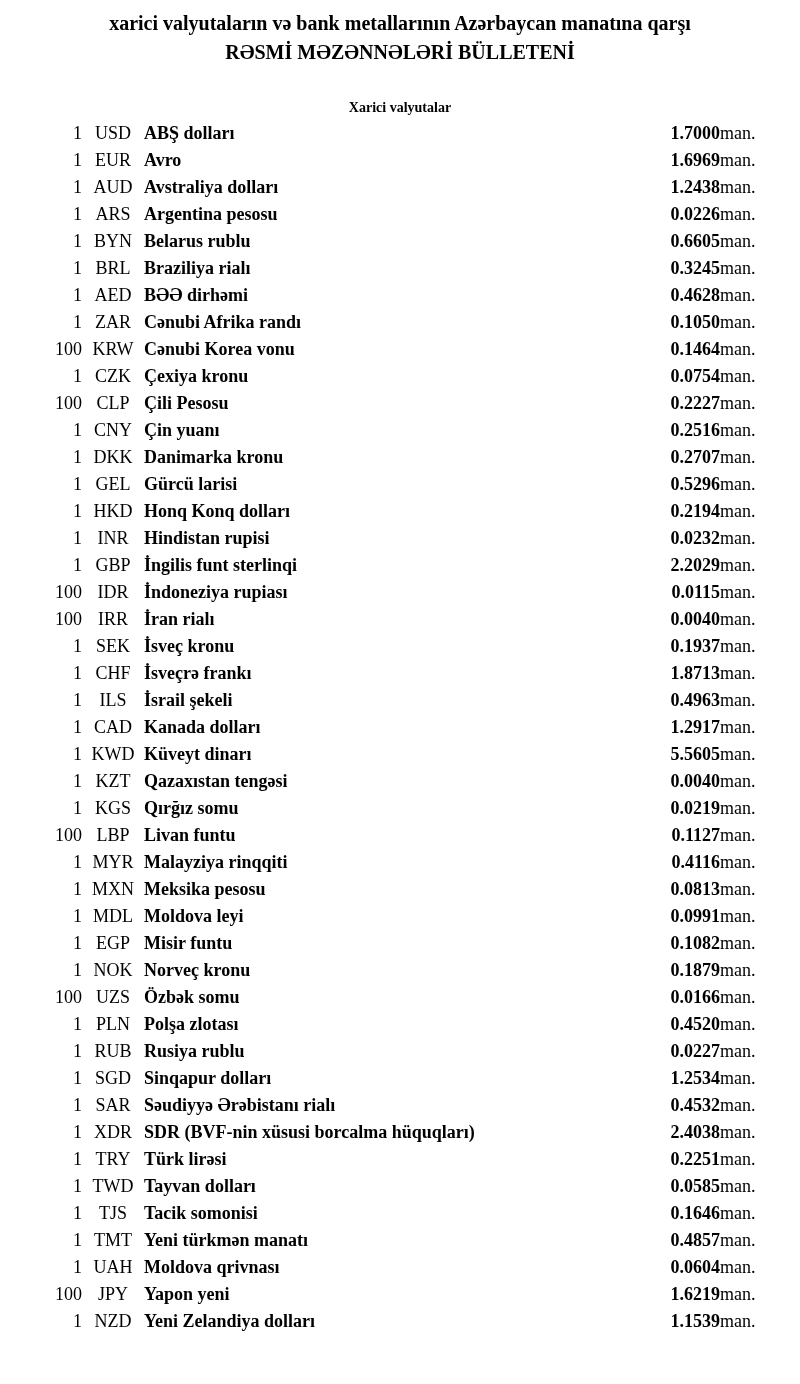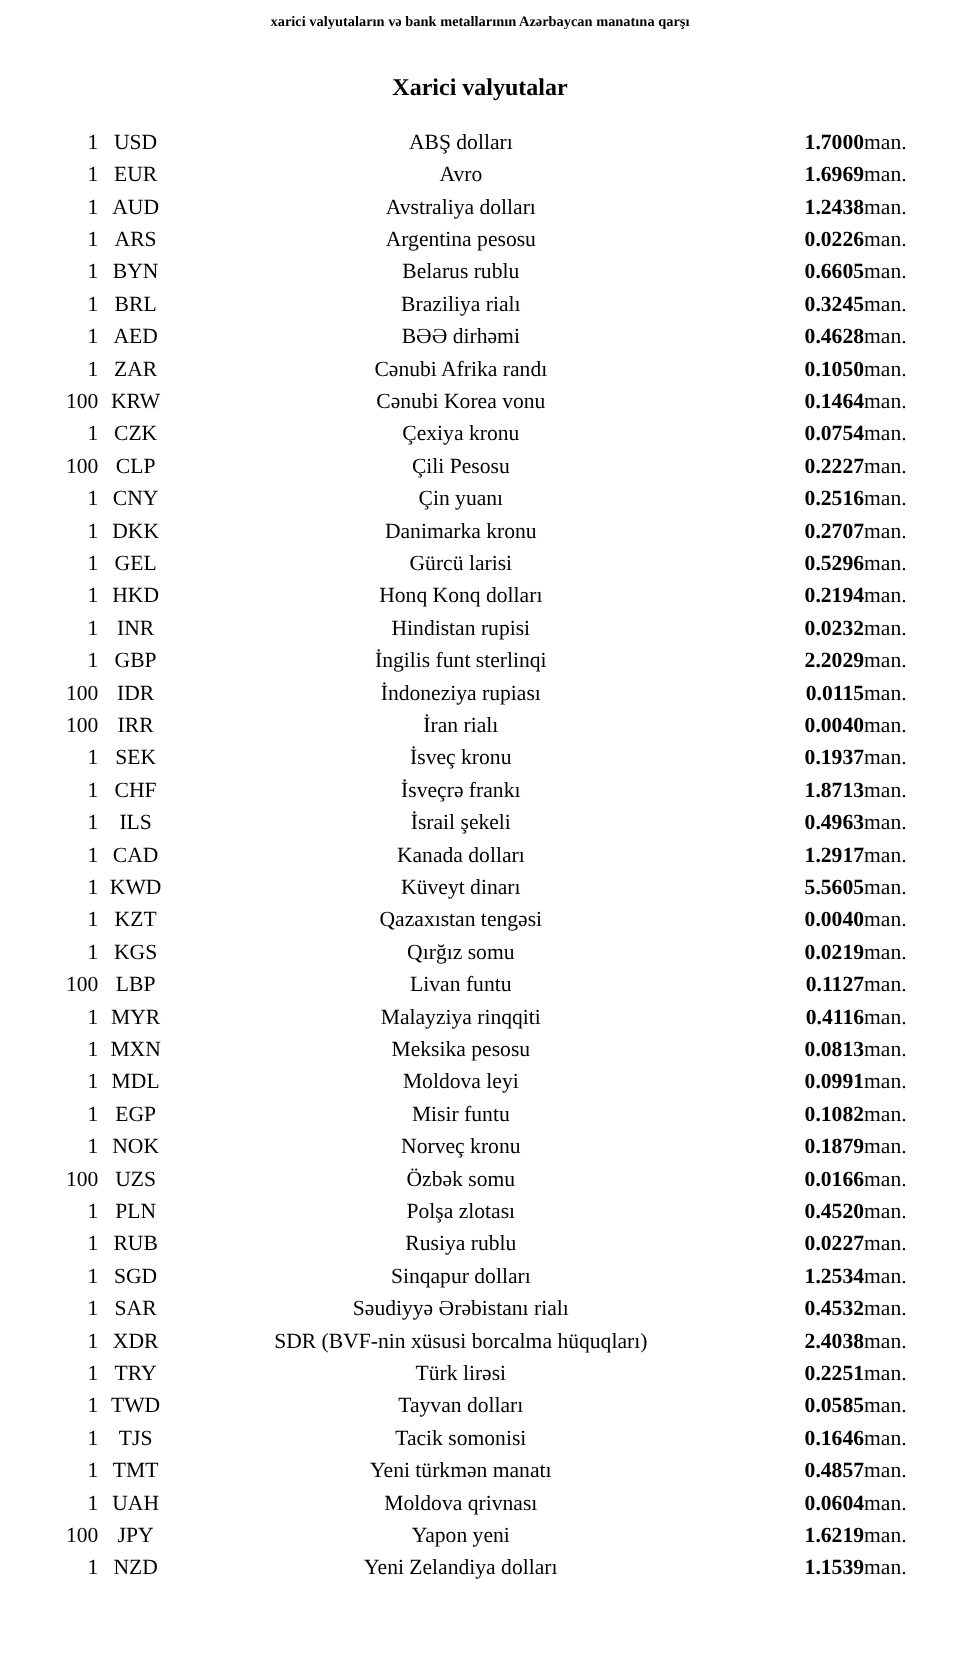--- a/index.html
+++ b/index.html
@@ -28,37 +28,37 @@
     margin-bottom: 7px;
     line-height: 1.15;
   }
   .date-line {
     font-size: 17px;
     font-weight: bold;
     margin-bottom: 6px;
     line-height: 1.15;
   }
   .subtitle-line {
-    font-size: 12px;
+    font-size: 20px;
     font-weight: bold;
     margin-bottom: 6px;
     line-height: 1.15;
   }
   .bulletin-line {
     font-size: 20px;
     font-weight: bold;
     line-height: 1.15;
     margin-bottom: 2px;
   }
   .section-title {
     text-align: center;
-    font-size: 20px;
+    font-size: 14px;
     font-weight: bold;
     margin-top: 36px;
-    margin-bottom: 20px;
+    margin-bottom: 4px;
   }
   table.rates {
     width: 100%;
     border-collapse: collapse;
     font-size: 18px;
   }
   table.rates td {
     padding: 0;
     line-height: 27px;
     white-space: nowrap;
@@ -67,42 +67,44 @@
     width: 54px;
     text-align: right;
     padding-right: 10px;
   }
   td.code {
     width: 62px;
     text-align: center;
     padding-right: 8px;
   }
   td.name {
-    text-align: center;
+    text-align: left;
     padding-left: 6px;
+    font-weight: bold;
   }
   td.rate {
     width: 96px;
     text-align: right;
     font-weight: bold;
     padding-right: 8px;
   }
   td.unit {
     width: 52px;
     text-align: left;
     padding-left: 4px;
   }
 </style>
 </head>
 <body>
 
 <div class="page">
 
   <div class="header">
     <div class="subtitle-line">xarici valyutaların və bank metallarının Azərbaycan manatına qarşı</div>
+    <div class="bulletin-line">RƏSMİ MƏZƏNNƏLƏRİ BÜLLETENİ</div>
   </div>
 
   <div class="section-title">Xarici valyutalar</div>
 
   <table class="rates">
     <tbody>
         <tr>
           <td class="qty">1</td>
           <td class="code">USD</td>
           <td class="name">ABŞ dolları</td>

